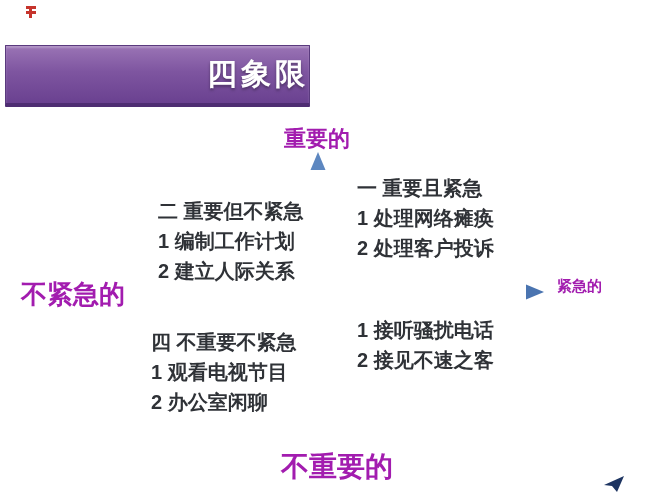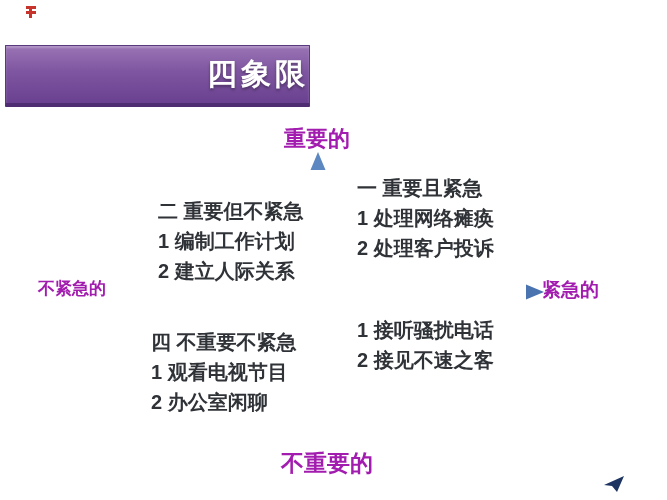--- a/index.html
+++ b/index.html
@@ -18,23 +18,23 @@
     display:flex;align-items:center;justify-content:flex-end;
   }
   .banner-title{
     color:#ffffff;font-size:30px;font-weight:bold;letter-spacing:4px;
     text-shadow:0 2px 3px rgba(0,0,0,0.35);
   }
   
   .axis-svg{position:absolute;left:0;top:0;}
   .axis-label{position:absolute;font-weight:600;color:#a21caf;white-space:nowrap;}
   .label-top{left:317px;top:124px;font-size:22px;transform:translateX(-50%);}
-  .label-bottom{left:281px;top:448px;font-size:23px;}
-  .label-left{left:38px;top:277px;font-size:17px;}
-  .label-right{left:542px;top:277px;font-size:19px;font-family:Liberation Serif, serif;}
+  .label-bottom{left:281px;top:448px;font-size:28px;}
+  .label-left{left:21px;top:277px;font-size:26px;}
+  .label-right{left:557px;top:277px;font-size:15px;font-family:Liberation Serif, serif;}
   
   .quad{position:absolute;font-size:20px;font-weight:600;line-height:30px;white-space:nowrap;}
   .quad div{height:30px;}
   .quad-2{left:158px;top:184px;margin-top:12px;}
   .quad-1{left:357px;top:173px;}
   .quad-4{left:151px;top:318px;margin-top:9px;}
   .quad-3{left:357px;top:315px;}
   
   .wm{position:absolute;}
   .wm-red{left:24px;top:4px;width:14px;height:16px;}

